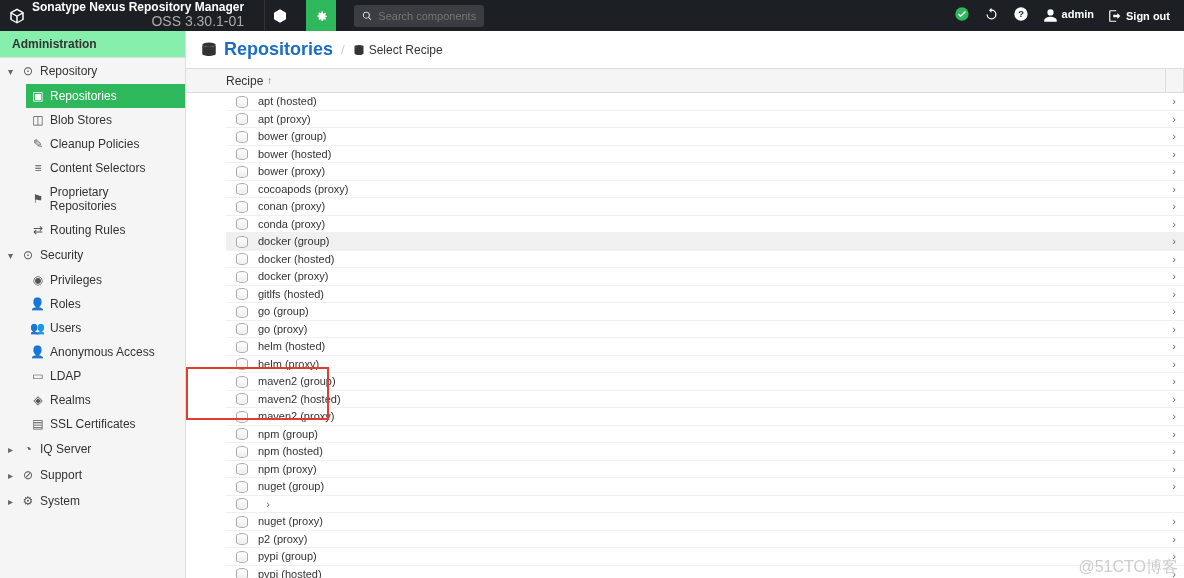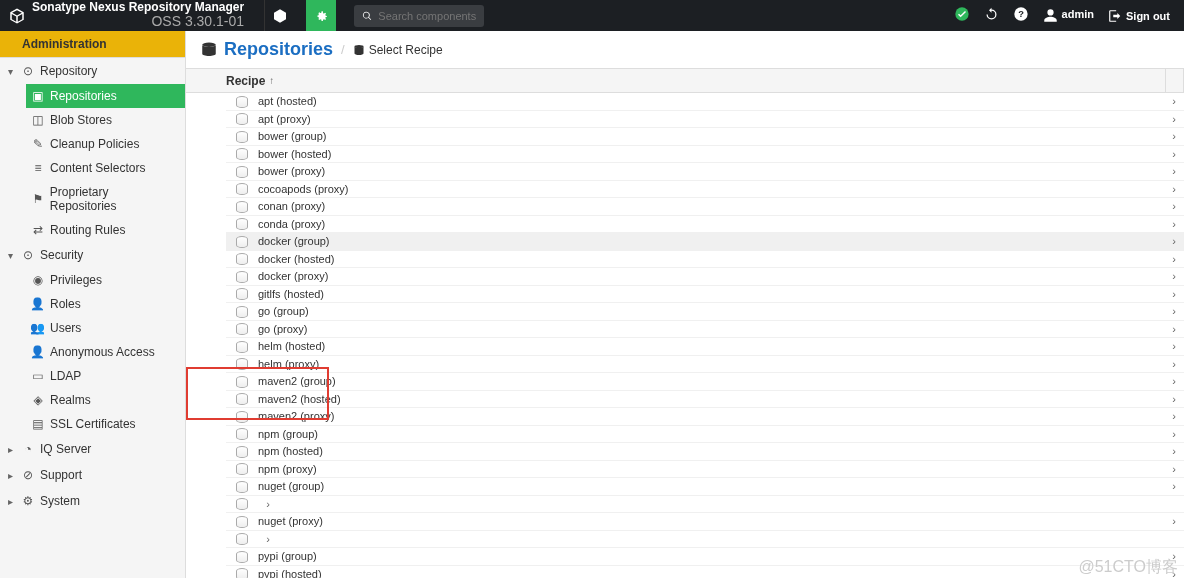--- a/index.html
+++ b/index.html
@@ -19,40 +19,40 @@
 .search-wrap input { background: transparent; border: none; color: #bbb; font-size: 11px; width: 100%; outline: none; margin-left: 6px; }
 .hdr-spacer { flex: 1; }
 .hdr-right { display: flex; align-items: center; gap: 14px; padding-right: 14px; }
 .hdr-right .icn { color: #fff; font-size: 14px; }
 .user-label, .signout-label { font-size: 11px; font-weight: bold; }
 .user-ic, .signout-ic { margin-right: 4px; }
 
 
 .main { display: flex; height: calc(100% - 31px); }
 .sidebar { width: 186px; background: #f5f5f5; border-right: 1px solid #ddd; overflow-y: auto; }
-.side-head { padding: 6px 22px; font-size: 12px; font-weight: bold; border-bottom: 1px solid #ddd; background: #eab308; }
+.side-head { padding: 6px 12px; font-size: 12px; font-weight: bold; border-bottom: 1px solid #ddd; background: #86efac; }
 .tree-node { display: flex; align-items: center; padding: 4px 8px; font-size: 12px; cursor: pointer; }
 .tree-node.top { padding: 6px 8px; }
 .tree-node .caret { width: 12px; font-size: 10px; color: #666; }
 .tree-node .nicon { width: 16px; text-align: center; margin-right: 4px; color: #555; }
 .tree-sub { padding-left: 26px; }
 .tree-sub .tree-node { padding: 5px 8px 5px 4px; }
 .tree-sub .tree-node.active { background: #2fb75c; color: #fff; }
 .tree-sub .tree-node.active .nicon { color: #fff; }
 
 
 .content { flex: 1; display: flex; flex-direction: column; background: #fff; overflow: hidden; }
 .breadcrumb { display: flex; align-items: center; padding: 8px 14px; border-bottom: 1px solid #ddd; }
 .bc-icon { width: 18px; height: 18px; margin-right: 6px; }
 .bc-title { color: #1b6ec2; font-size: 18px; font-weight: bold; }
 .bc-sep { margin: 0 8px; color: #ccc; }
 .bc-sub { font-size: 12px; color: #333; display: flex; align-items: center; }
 .bc-sub .mini-ic { width: 12px; height: 12px; margin-right: 4px; }
 
-.table-head { display: flex; align-items: center; background: #f5f5f5; border-bottom: 1px solid #ddd; font-size: 12px; font-weight: bold; height: 24px; }
+.table-head { display: flex; align-items: center; background: #f5f5f5; border-bottom: 1px solid #ddd; font-size: 12px; font-weight: normal; height: 24px; }
 .th-recipe { padding-left: 40px; flex: 1; border-right: 1px solid #ddd; height: 100%; display:flex;align-items:center; }
 .th-sort { width: 18px; text-align: center; color: #666; border-right: 1px solid #ddd;height: 100%;display:flex;align-items:center;justify-content:center;}
 .th-arrow { margin-left: 4px; font-size: 10px; color: #666; }
 
 .rows { flex: 1; overflow-y: auto; }
 .row { display: flex; align-items: center; height: 17.5px; border-bottom: 1px solid #f0f0f0; font-size: 11px; padding-left: 8px; cursor: pointer; position: relative; margin-left: 40px; }
 .row.hl { background: #f0f0f0; }
 .row .ricon { width: 16px; text-align: center; margin-right: 8px; }
 .row .label { flex: 1; }
 .row .chev { width: 20px; text-align: center; color: #666; font-size: 11px; }
@@ -361,20 +361,21 @@
           <span class="ricon"><span class="db"></span></span>
           <span class="chev">›</span>
         </div>
         <div class="row">
           <span class="ricon"><span class="db"></span></span>
           <span class="label">nuget (proxy)</span>
           <span class="chev">›</span>
         </div>
         <div class="row">
           <span class="ricon"><span class="db"></span></span>
+          <span class="label">p2 (proxy)</span>
           <span class="chev">›</span>
         </div>
         <div class="row">
           <span class="ricon"><span class="db"></span></span>
           <span class="label">pypi (group)</span>
           <span class="chev">›</span>
         </div>
         <div class="row">
           <span class="ricon"><span class="db"></span></span>
           <span class="label">pypi (hosted)</span>

